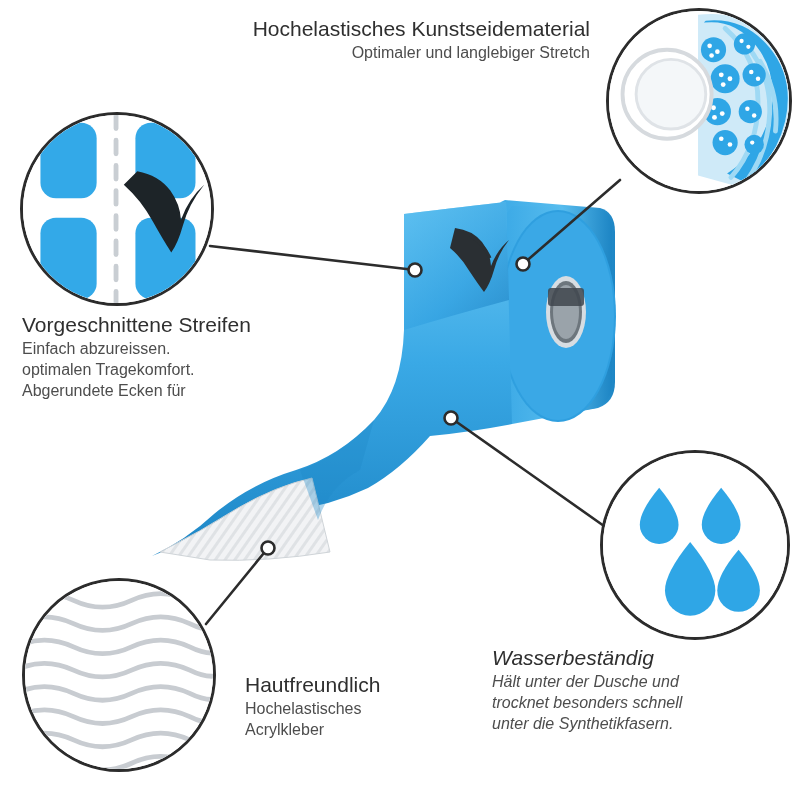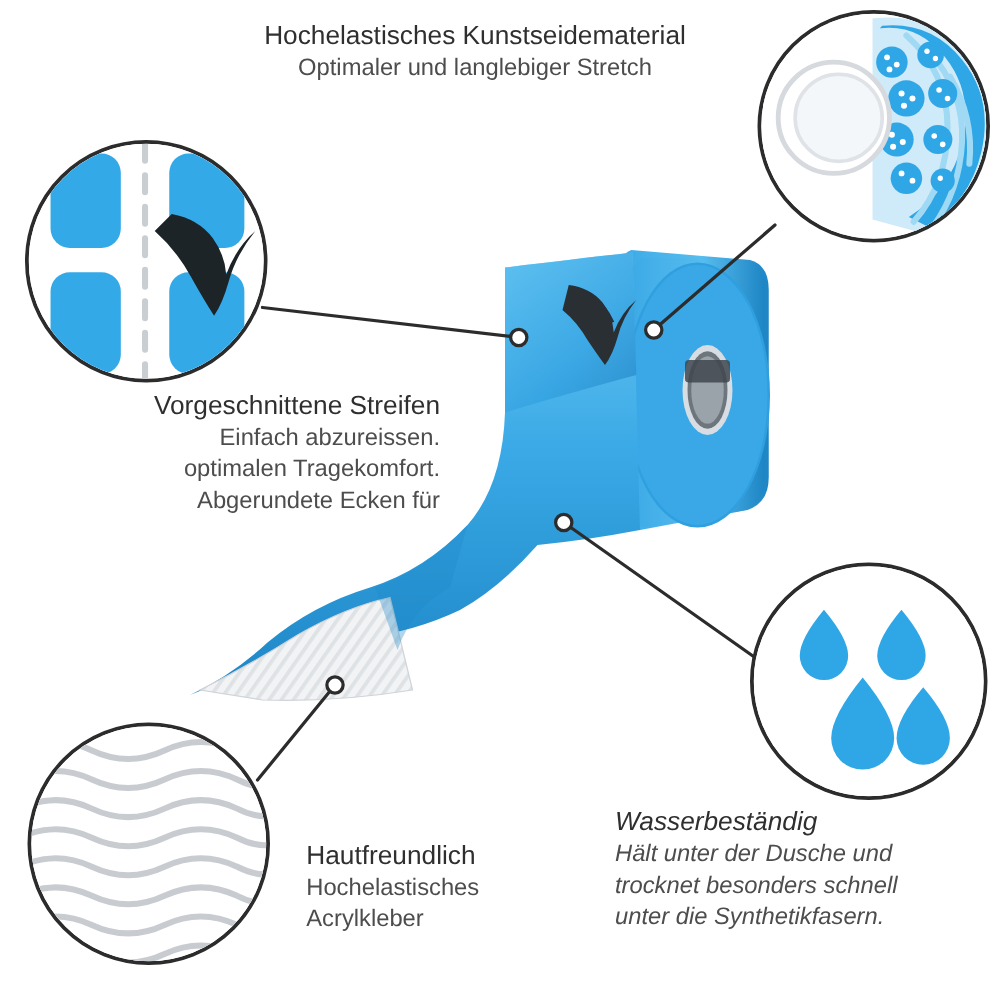--- a/index.html
+++ b/index.html
@@ -28,37 +28,37 @@
     position: absolute;
     color: #3b3b3b;
   }
   .callout .title {
     font-size: 21px;
     color: #2f2f2f;
     line-height: 1.24;
     white-space: nowrap;
   }
   .callout .body {
-    font-size: 19px;
+    font-size: 16px;
     color: #4d4d4d;
     line-height: 1.32;
     white-space: nowrap;
   }
   
   #c-stretch {
     top: 16px;
     left: 170px;
     width: 420px;
-    text-align: center;
+    text-align: right;
   }
   #c-strips {
     top: 312px;
     left: 22px;
     width: 330px;
-    text-align: right;
+    text-align: left;
   }
   #c-skin {
     top: 672px;
     left: 213px;
     width: 260px;
     text-align: left;
     margin-left: 32px;
   }
   #c-water {
     top: 645px;

